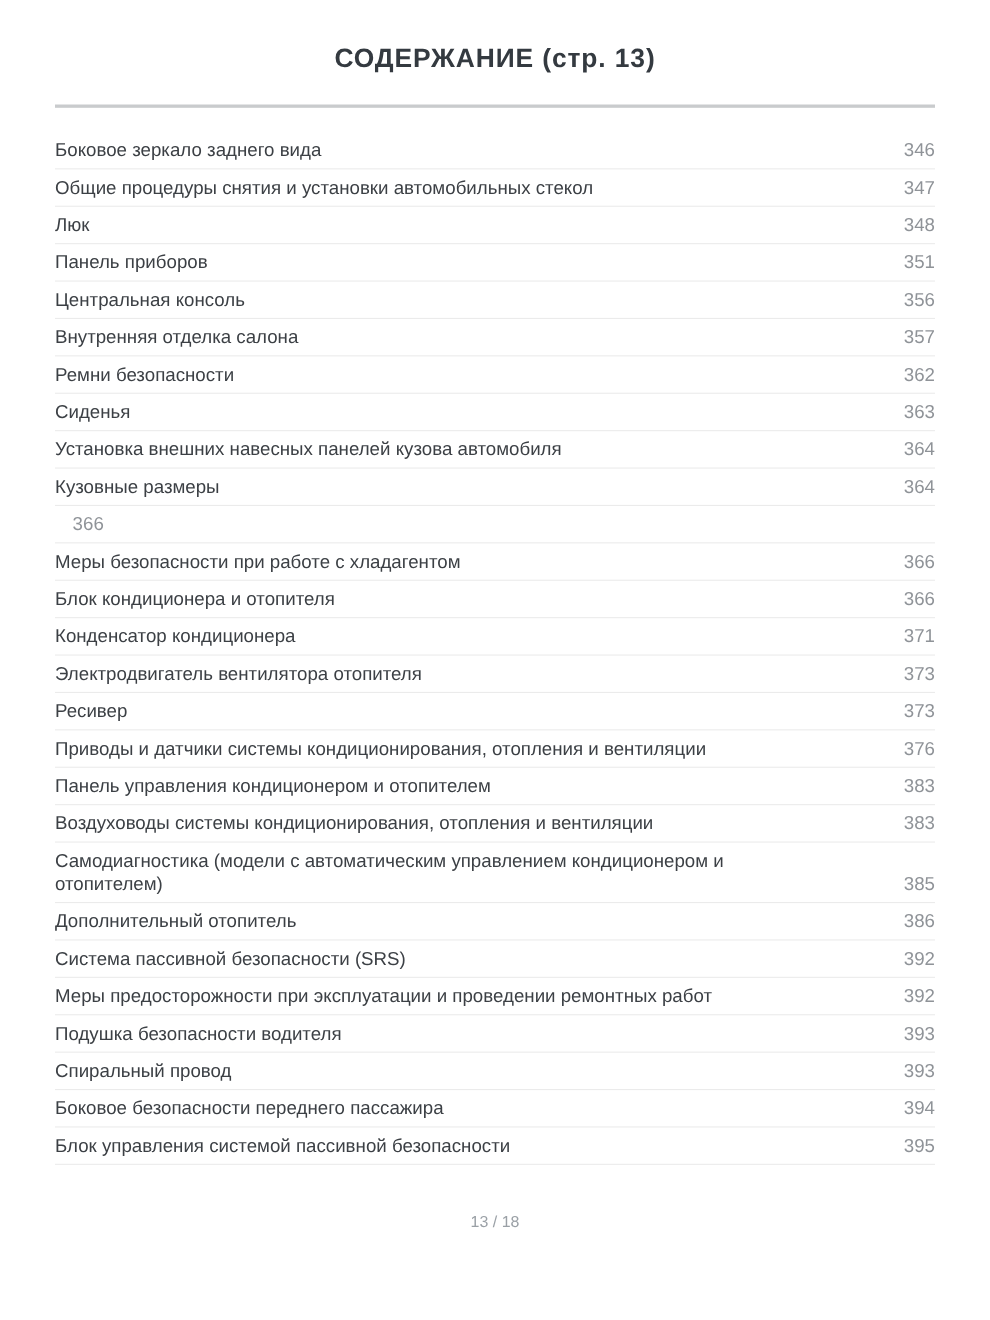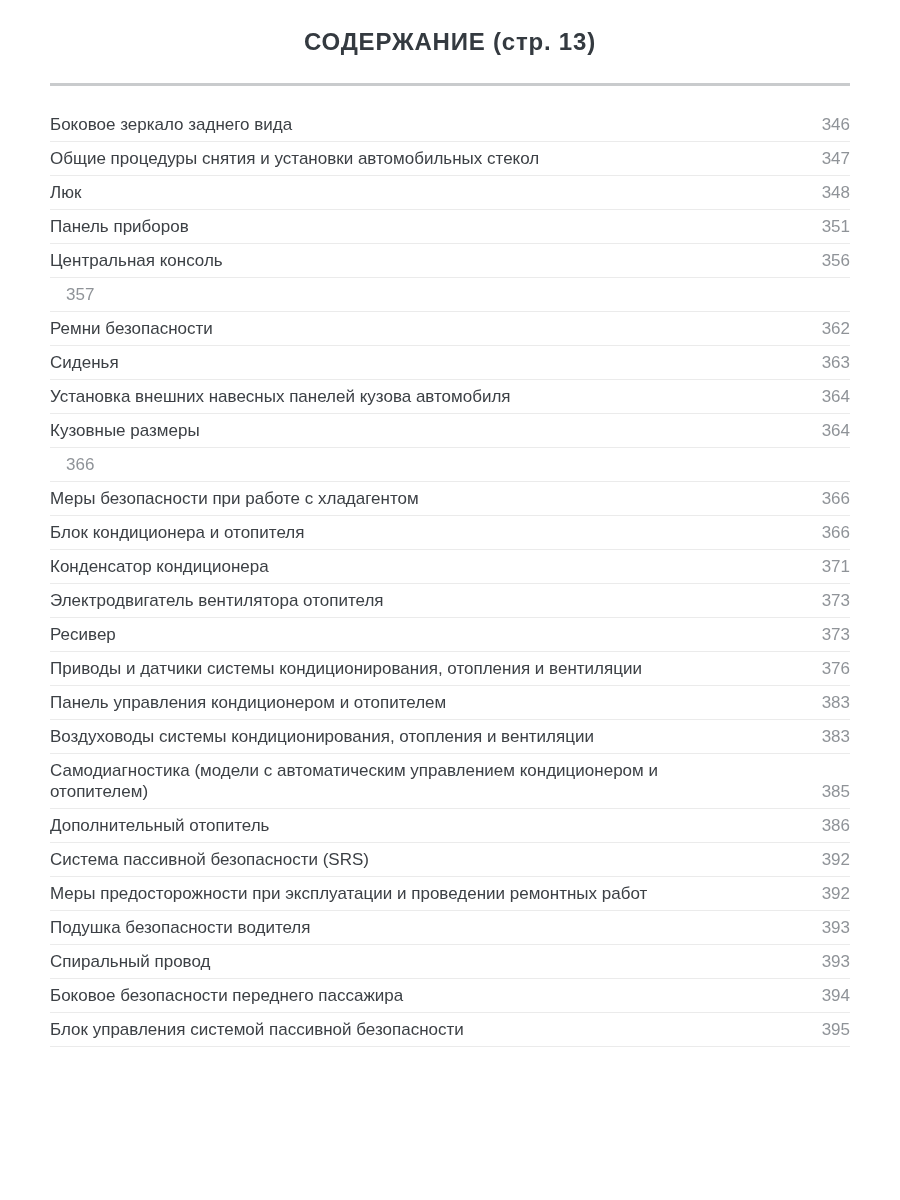--- a/index.html
+++ b/index.html
@@ -8,21 +8,21 @@
     padding: 0;
     background: #ffffff;
     width: 900px;
     height: 1200px;
     overflow: hidden;
     font-family: "Liberation Sans", sans-serif;
   }
   .page {
     width: 800px;
     margin: 0 auto;
-    padding-top: 28px;
+    padding-top: 40px;
     position: relative;
   }
   .page-title {
     margin: 0;
     text-align: center;
     font-size: 24px;
     font-weight: 700;
     letter-spacing: 0.8px;
     color: #343a40;
   }
@@ -90,20 +90,21 @@
     <span class="toc-label">Панель приборов</span>
     <span class="toc-page">351</span>
   </div>
 
   <div class="toc-row">
     <span class="toc-label">Центральная консоль</span>
     <span class="toc-page">356</span>
   </div>
 
   <div class="toc-row">
+    <span class="toc-label">Внутренняя отделка салона</span>
     <span class="toc-page">357</span>
   </div>
 
   <div class="toc-row">
     <span class="toc-label">Ремни безопасности</span>
     <span class="toc-page">362</span>
   </div>
 
   <div class="toc-row">
     <span class="toc-label">Сиденья</span>
@@ -199,13 +200,14 @@
     <span class="toc-label">Боковое безопасности переднего пассажира</span>
     <span class="toc-page">394</span>
   </div>
 
   <div class="toc-row">
     <span class="toc-label">Блок управления системой пассивной безопасности</span>
     <span class="toc-page">395</span>
   </div>
 </div>
 
+  <div class="page-indicator">13 / 18</div>
 </div>
 
 </body></html>

